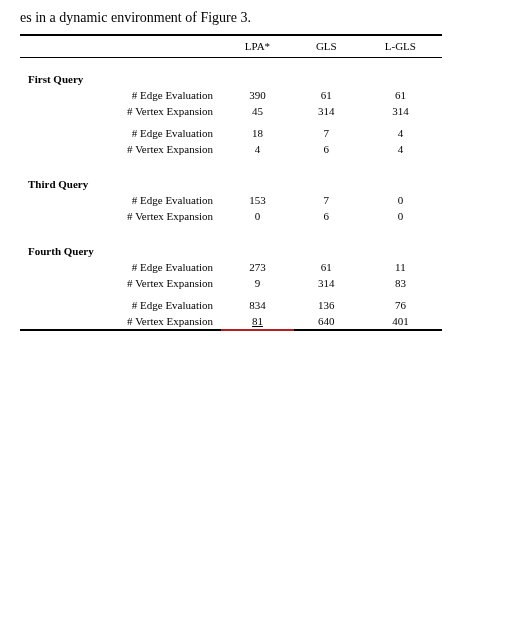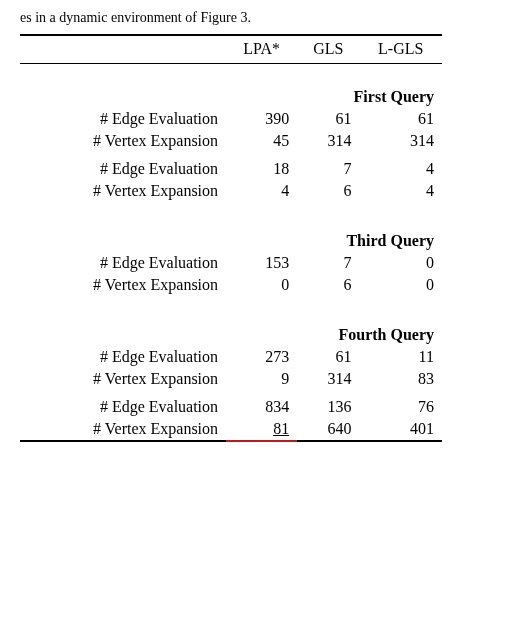--- a/index.html
+++ b/index.html
@@ -25,21 +25,21 @@
 
     .caption-text {
       font-size: 14px;
       margin-bottom: 8px;
       color: #000;
     }
 
     table {
       width: 100%;
       border-collapse: collapse;
-      font-size: 16px;
+      font-size: 11px;
     }
 
     .top-border {
       border-top: 2px solid #000;
     }
 
     .header-border-bottom {
       border-bottom: 1px solid #000;
     }
 
@@ -52,28 +52,28 @@
     td {
       padding: 2px 8px;
     }
 
     td.row-label {
       text-align: right;
       padding-left: 20px;
     }
 
     td.row-label-section {
-      text-align: right;
+      text-align: left;
       font-weight: bold;
-      padding-top: 24px;
+      padding-top: 15px;
       padding-bottom: 2px;
     }
 
     td.value {
-      text-align: right;
+      text-align: center;
       margin-top: 16px;
     }
   </style>
 </head>
 <body>
 
 <div class="page-container">
   <div class="caption-text">
     <span>es in a dynamic environment of Figure </span><span style="color:#000; text-decoration:none;">3</span><span>.</span>
   </div>

